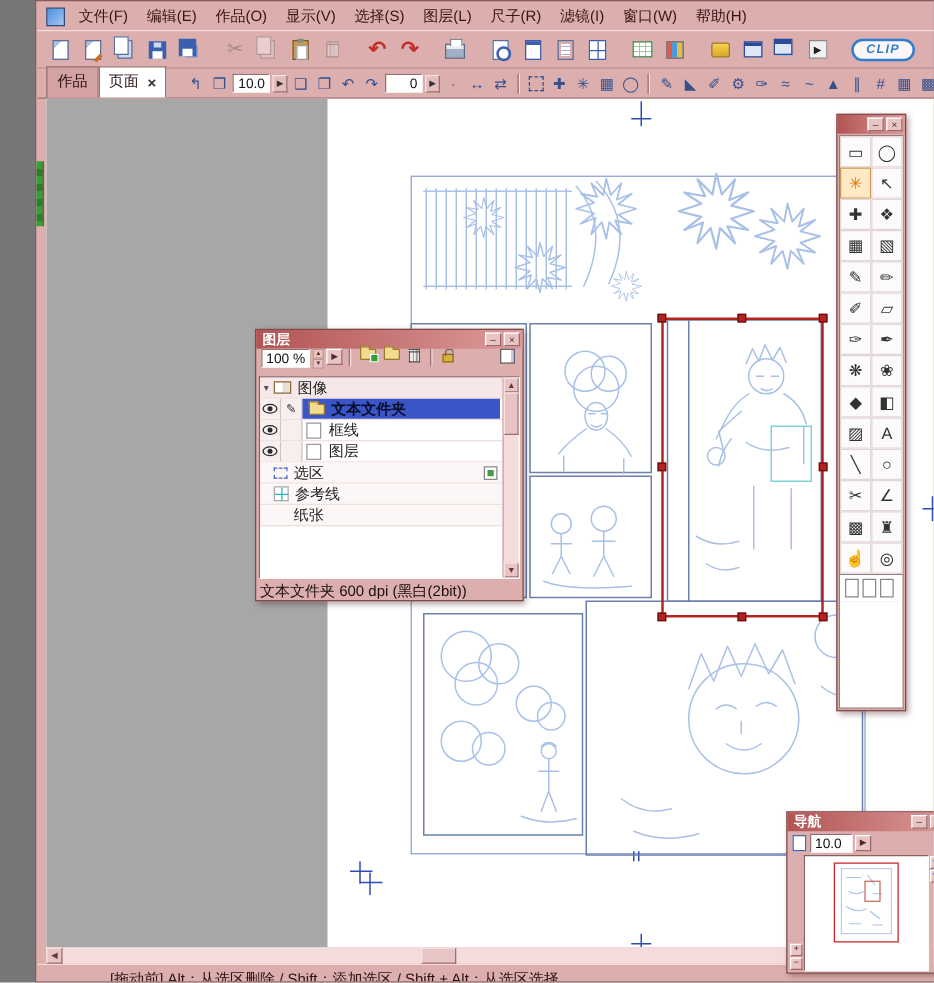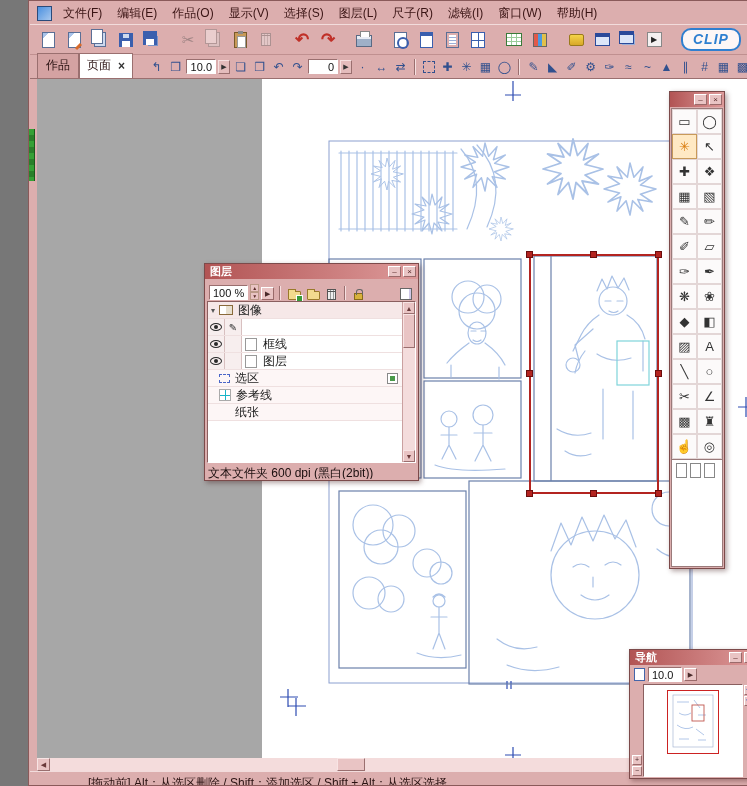--- a/index.html
+++ b/index.html
@@ -39,21 +39,21 @@
   .ic-preview::after{content:"";position:absolute;right:-3px;bottom:-2px;width:8px;height:8px;border:2px solid #3a5fae;border-radius:50%;background:rgba(255,255,255,.6);}
   .ic-pageview{width:13px;height:16px;border:1px solid #3a5fae;background:linear-gradient(#3a5fae 3px,#fff 3px);}
   .ic-storyview{width:13px;height:16px;border:1px solid #5a6f96;padding:2px;background:#fff repeating-linear-gradient(#fff 0 2px,#9ab0d8 2px 3px) content-box;}
   .ic-layoutview{width:14px;height:16px;border:1px solid #3a5fae;background-color:#fff;background-image:linear-gradient(#3a5fae,#3a5fae),linear-gradient(90deg,#3a5fae,#3a5fae);background-size:14px 1px,1px 16px;background-position:0 7px,6px 0;background-repeat:no-repeat;}
   .ic-table{width:16px;height:13px;border:1px solid #3a7a3a;background-color:#fff;background-image:repeating-linear-gradient(rgba(0,0,0,0) 0 3px,#9c9 3px 4px),repeating-linear-gradient(90deg,rgba(0,0,0,0) 0 4px,#9c9 4px 5px);}
   .ic-grid{width:14px;height:14px;border:1px solid #666;background:linear-gradient(90deg,#e05a4a 33%,#4a9ae0 33% 66%,#e0c04a 66%);}
   .ic-palette{width:15px;height:12px;background:linear-gradient(#f4d44a,#d8a828);border:1px solid #9a7a1a;border-radius:2px;}
   .ic-win{width:15px;height:13px;border:1px solid #2a4a9a;background:linear-gradient(#2a4a9a 3px,#dce6f8 3px);}
   .ic-win2{width:15px;height:13px;border:1px solid #2a4a9a;background:linear-gradient(#2a4a9a 3px,#dce6f8 3px);box-shadow:2px 2px 0 -1px #9ab0d8;margin:-2px 2px 2px -2px;}
   .ic-play{width:15px;height:15px;border:1px solid #888;background:#f4f0f0;font-size:8px;color:#222;}
-  .clip-logo{margin-left:14px;padding:1px 10px 2px;border:2px solid var(--clip-blue,#2f7fd0);border-radius:10px;color:var(--clip-blue,#2f7fd0);font-weight:bold;font-style:italic;font-size:14px;background:#fdf6f6;letter-spacing:1px;}
+  .clip-logo{margin-left:14px;padding:1px 10px 2px;border:2px solid var(--clip-blue,#2f7fd0);border-radius:10px;color:var(--clip-blue,#2f7fd0);font-weight:bold;font-style:italic;font-size:10px;background:#fdf6f6;letter-spacing:1px;}
 
   
   .optionsbar{position:absolute;left:1px;right:1px;top:54px;height:24px;display:flex;align-items:center;border-bottom:1px solid #9a6f6f;padding-left:7px;font-size:12px;color:#2a1212;}
   .works-label{background:#d4a2a2;border:1px solid #9a6f6f;border-bottom:none;padding:3px 8px 4px;align-self:flex-end;}
   .page-tab{background:#fff;border:1px solid #9a6f6f;border-bottom:none;padding:3px 7px 4px;display:inline-flex;gap:7px;align-items:center;align-self:flex-end;margin-right:14px;}
   .tab-close{color:#333;font-weight:bold;cursor:default;}
   .ctl{margin:0 1px;flex:none;}
   .c-icon{width:17px;height:17px;display:inline-flex;align-items:center;justify-content:center;color:#31508e;font-size:12px;}
   .c-btn{width:12px;height:14px;display:inline-flex;align-items:center;justify-content:center;font-size:7px;color:#333;border:1px solid;border-color:#f6e0e0 #9a6f6f #9a6f6f #f6e0e0;background:#e4bcbc;}
   .c-value{background:#fff;border:1px solid;border-color:#9a6f6f #fff #fff #9a6f6f;padding:0 3px;min-width:30px;height:15px;line-height:14px;font-size:11px;color:#111;text-align:right;display:inline-block;}
@@ -104,21 +104,21 @@
   .m-book{width:14px;height:10px;border:1px solid #8a6a3a;background:linear-gradient(90deg,#fff 49%,#e8e0d0 51%);margin:0 2px;}
   .m-dashed{width:11px;height:9px;border:1px dashed #4a66c8;margin:0 2px;}
   .m-ruler{width:13px;height:7px;border:1px solid #998a5a;background:repeating-linear-gradient(90deg,#f6eecb 0 2px,#b8a86a 2px 3px);margin:0 2px;}
   .m-guide{width:12px;height:12px;border:1px solid #aaa;background-color:#fff;background-image:linear-gradient(#19b5c8,#19b5c8),linear-gradient(90deg,#19b5c8,#19b5c8);background-size:12px 1px,1px 12px;background-position:0 5px,5px 0;background-repeat:no-repeat;margin:0 2px;}
   .m-navdoc{width:11px;height:13px;background:#fff;border:1px solid #4466aa;margin:0 1px;}
   .eye{width:12px;height:8px;border:1px solid #2a2a2a;border-radius:50%;position:relative;display:inline-block;}
   .eye::after{content:"";position:absolute;left:3px;top:1px;width:4px;height:4px;border-radius:50%;background:#2a2a2a;}
 
   
   .layers-palette{left:175px;top:262px;width:215px;height:218px;z-index:20;}
-  .l-toolrow{height:21px;display:flex;align-items:flex-end;gap:2px;padding:0 4px;}
+  .l-toolrow{height:21px;display:flex;align-items:flex-start;gap:2px;padding:0 4px;}
   .value-box{background:#fff;border:1px solid;border-color:#9a6f6f #fff #fff #9a6f6f;font-size:11px;padding:0 3px;height:15px;line-height:14px;color:#111;}
   .spin{display:flex;flex-direction:column;gap:0;}
   .spin span{font-size:5px;line-height:6px;width:9px;text-align:center;background:#e9c4c4;border:1px solid #b98;color:#5a2a2a;}
   .mini-btn{width:13px;height:13px;background:#e9c4c4;border:1px solid;border-color:#fff #9a6a6a #9a6a6a #fff;font-size:7px;line-height:11px;text-align:center;color:#4a2a2a;flex:none;}
   .tool-sep{width:2px;height:14px;border-left:1px solid #9a6f6f;border-right:1px solid #f6e0e0;margin:0 3px;}
   .l-tree{position:absolute;left:2px;right:2px;top:37px;bottom:17px;background:#fff;border:1px solid;border-color:#8a5f5f #fff #fff #8a5f5f;overflow:hidden;}
   .l-scroll{position:absolute;top:0;right:0;bottom:0;width:13px;background:#f4dcdc;border-left:1px solid #caa0a0;display:flex;flex-direction:column;}
   .l-scroll .track{flex:1;position:relative;}
   .l-thumb{position:absolute;top:0;left:0;width:12px;height:34px;background:#e9c4c4;border:1px solid;border-color:#f8e4e4 #9a6f6f #9a6f6f #f8e4e4;}
   .lrow{height:17px;display:flex;align-items:center;border-bottom:1px solid #efe0e0;font-size:12px;color:#222;padding-right:15px;}
@@ -410,20 +410,24 @@
         <span class="mini-ic m-book"></span>
         <span class="lbl">图像</span>
       </div>
       <div class="lrow selected">
         <span class="cell">
             <span class="eye"></span>
           </span>
         <span class="cell">
             <span class="penglyph">✎</span>
           </span>
+        <span class="selarea">
+          <span class="mini-ic m-folder"></span>
+          <span class="lbl">文本文件夹</span>
+        </span>
       </div>
       <div class="lrow">
         <span class="cell">
             <span class="eye"></span>
           </span>
         <span class="cell"></span>
         <span class="thumb"></span>
         <span class="lbl">框线</span>
       </div>
       <div class="lrow">

